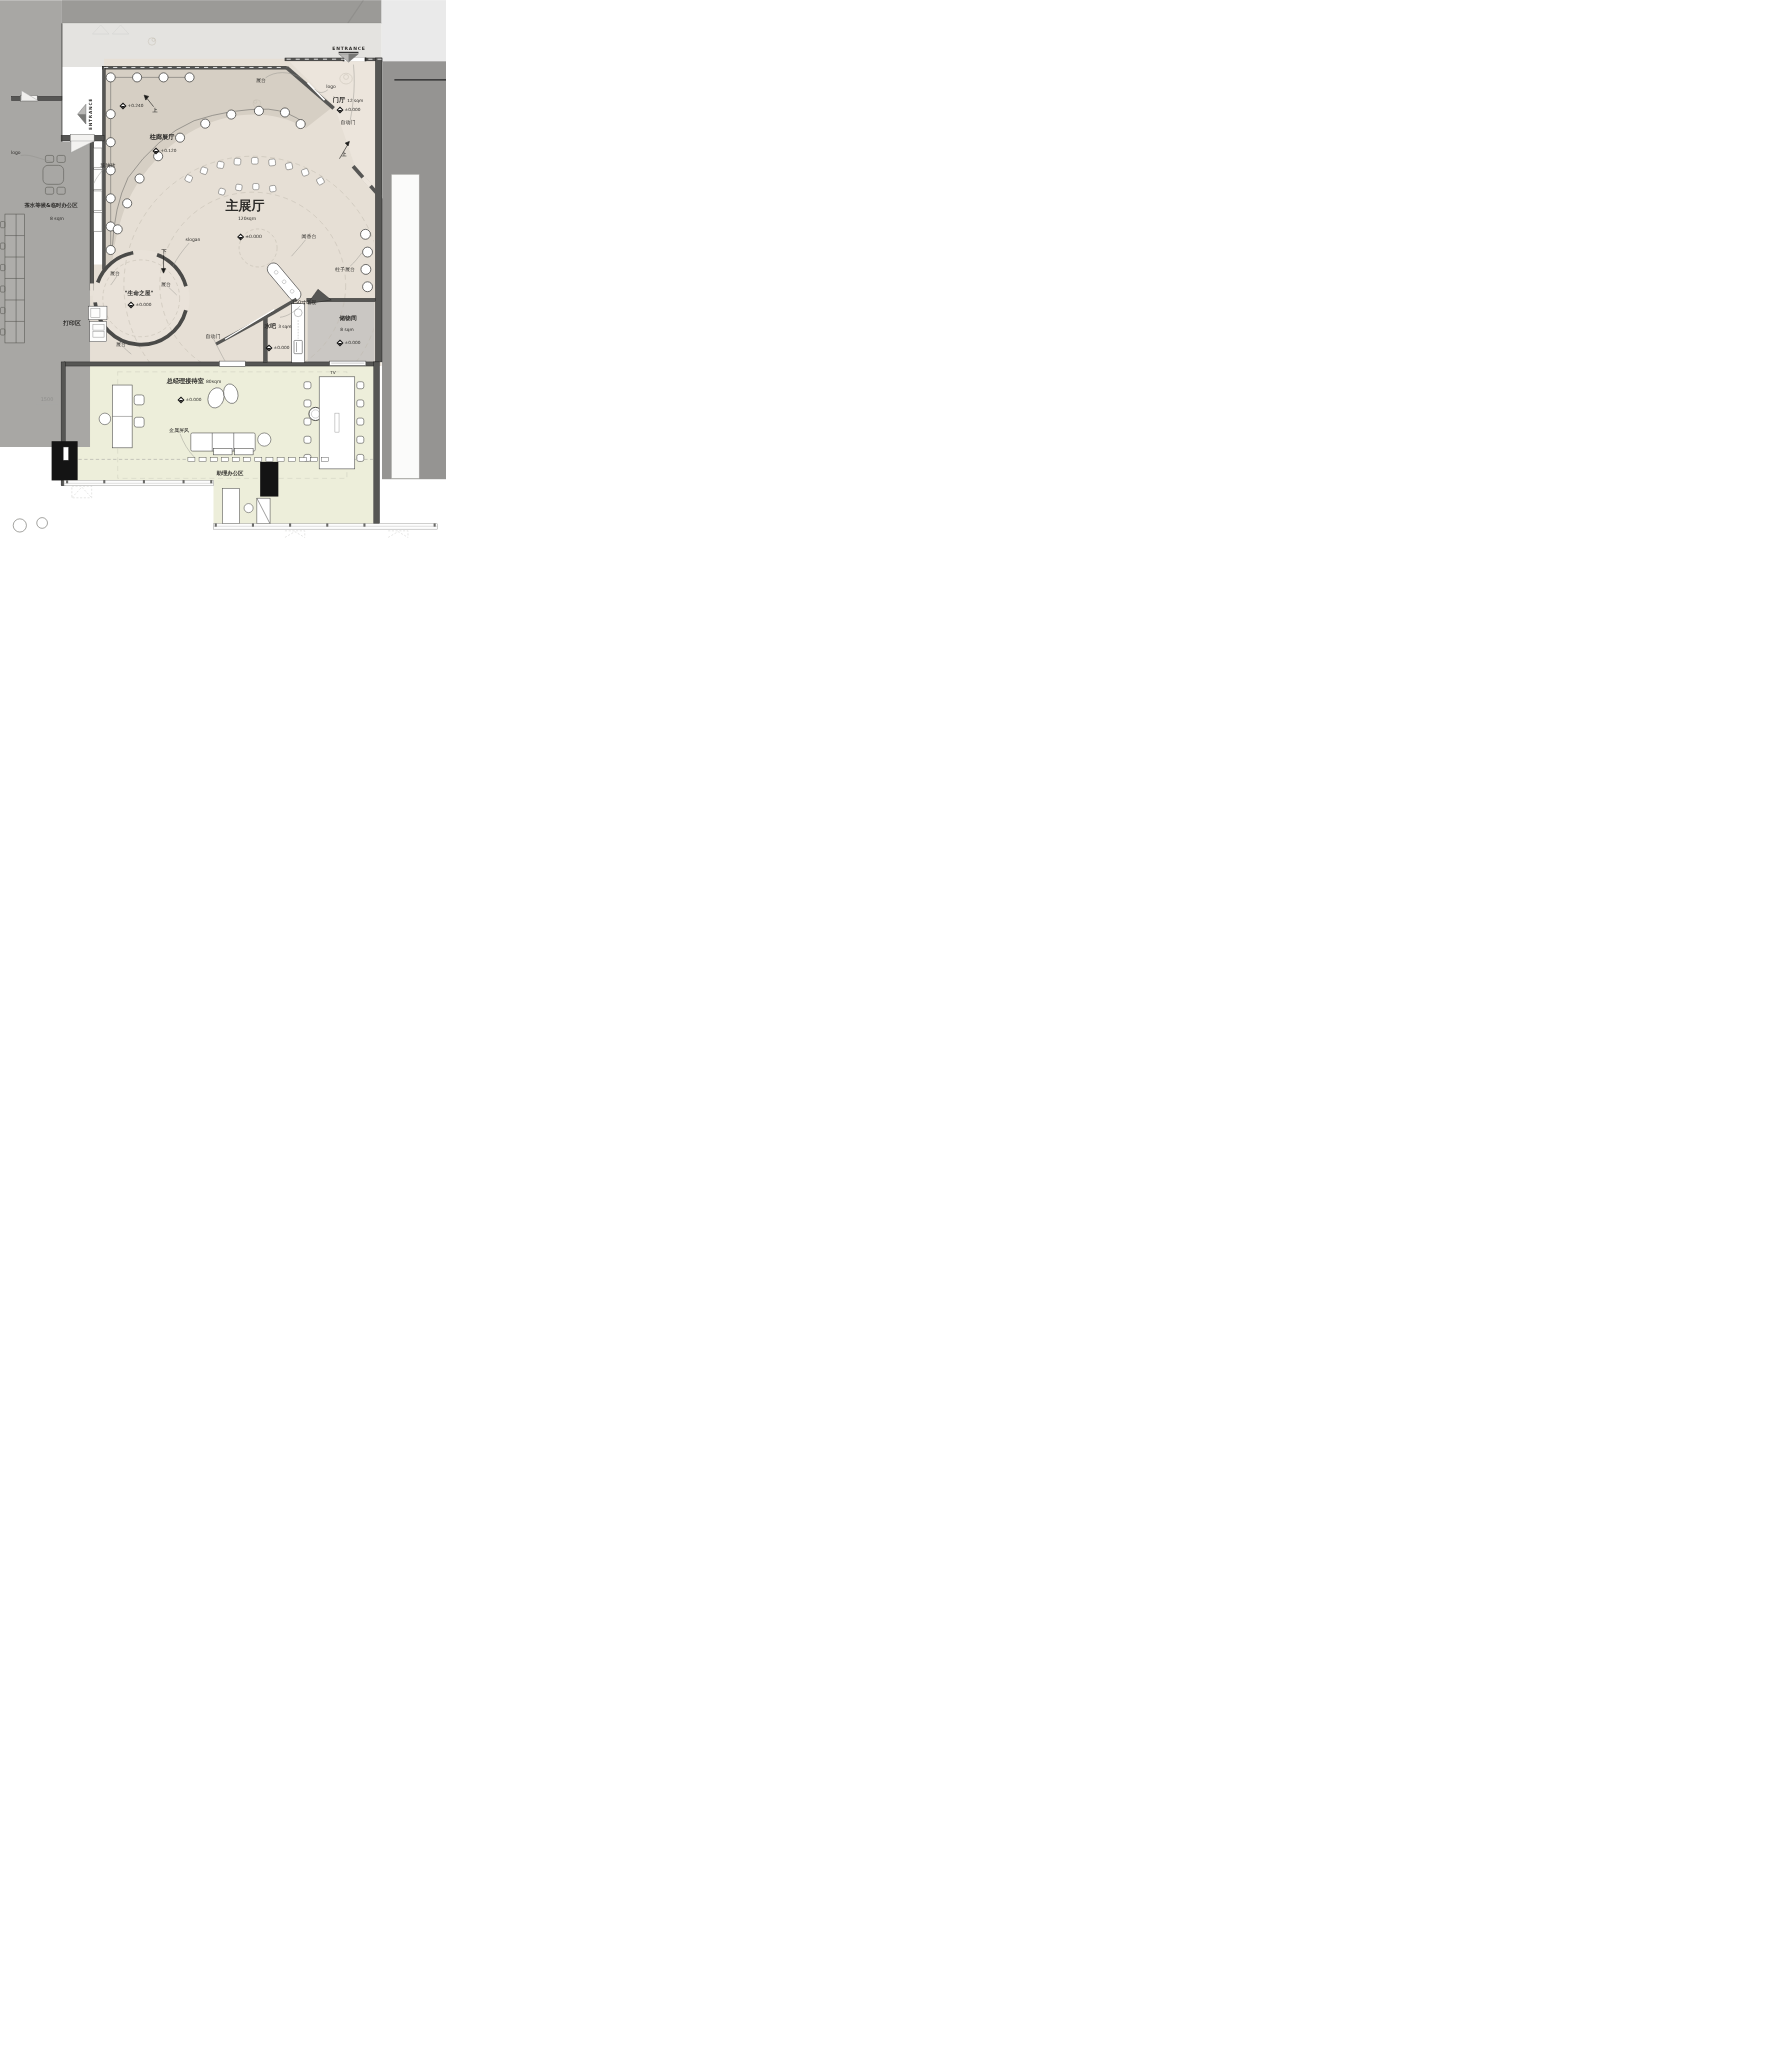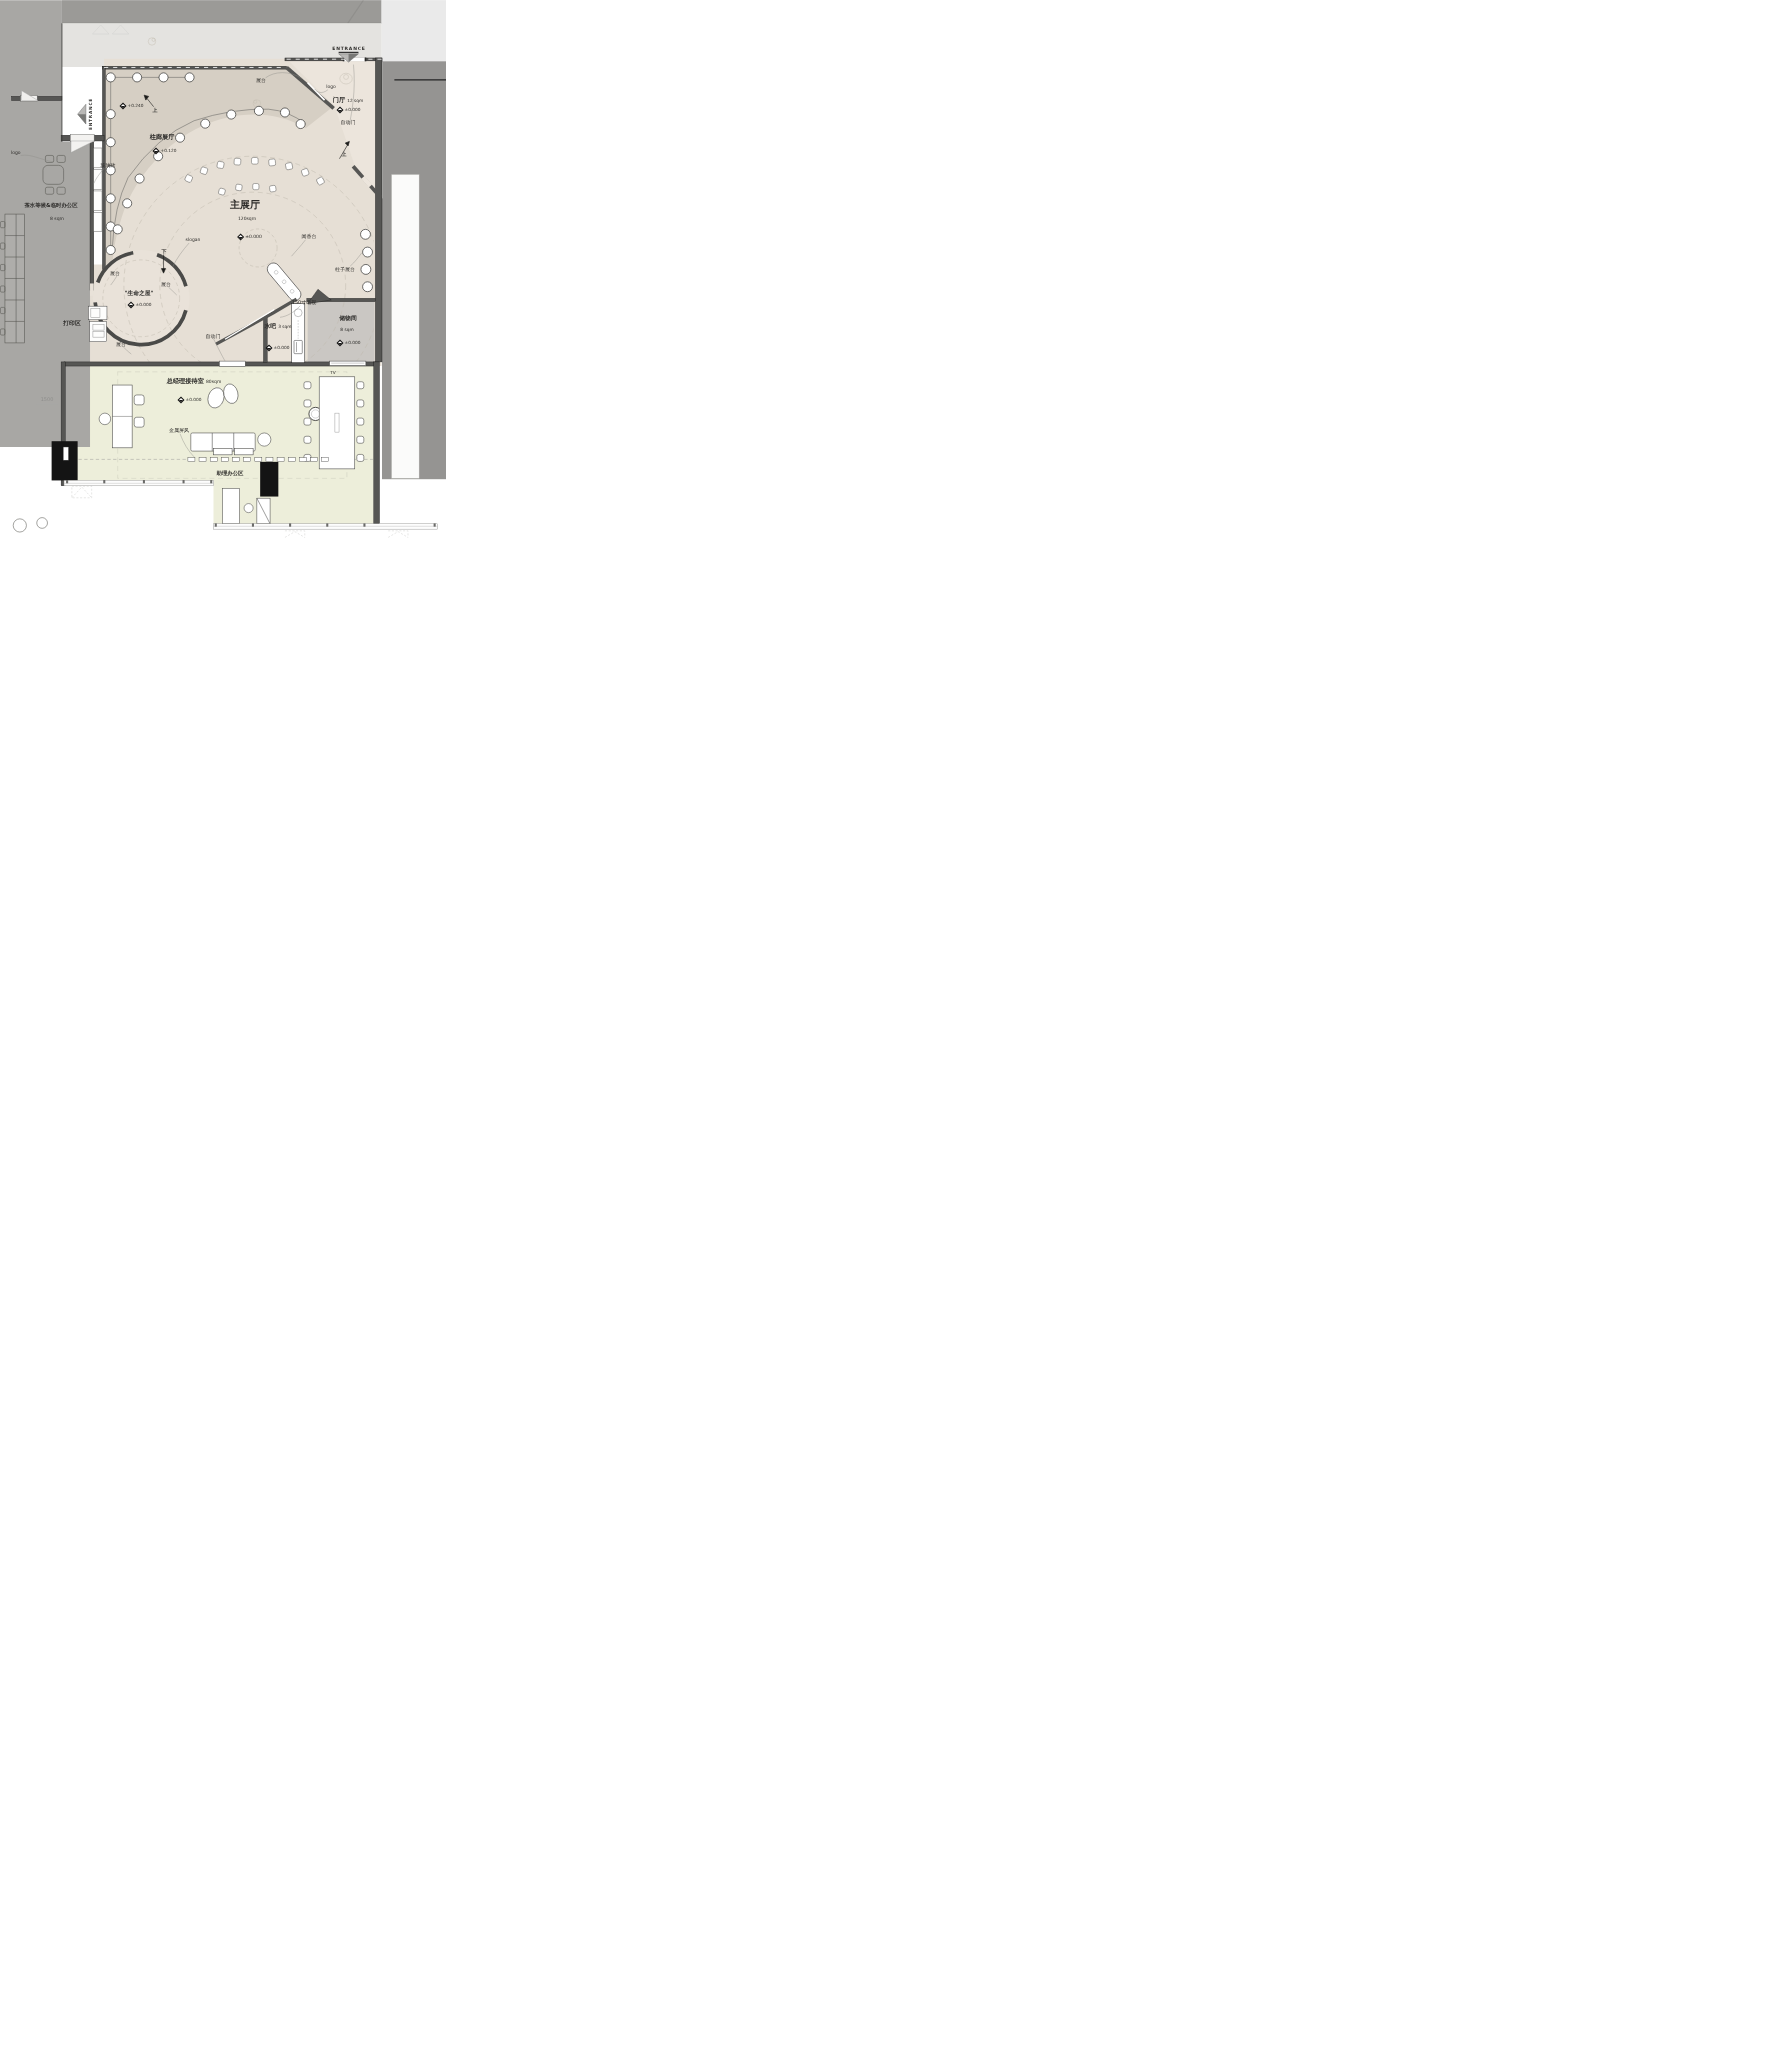--- a/index.html
+++ b/index.html
@@ -8,21 +8,21 @@
   #plan-svg{position:absolute;left:0;top:0;}
   .lab{position:absolute;transform:translate(-50%,-50%);white-space:nowrap;color:#2c2b29;
        z-index:6;line-height:1;}
   .b{font-weight:bold;}
   .vert{transform:translate(-50%,-50%) rotate(-90deg);}
   .grp{display:flex;align-items:baseline;gap:2.1px;}
   .lvl{display:flex;align-items:center;gap:2.1px;}
   .dm{display:inline-block;width:2.9px;height:2.9px;border:0.4px solid #151515;flex:none;
       background:linear-gradient(315deg,#151515 50%,#ffffff 50%);transform:rotate(45deg);}
   .s10{font-size:4.3px;} .s11{font-size:4.5px;} .s12{font-size:5px;}
-  .s13{font-size:5.4px;} .s14{font-size:5.8px;} .s15{font-size:6.2px;} .s16{font-size:10px;}
+  .s13{font-size:5.4px;} .s14{font-size:5.8px;} .s15{font-size:6.2px;} .s16{font-size:13px;}
   .gray{color:#8f8f8d;}
   .ls{letter-spacing:0.8px;}
 </style>
 </head>
 <body>
 
 <div id="stage">
 
 <svg id="plan-svg" width="446" height="538" viewBox="0 0 1080 1302">
   <defs>

